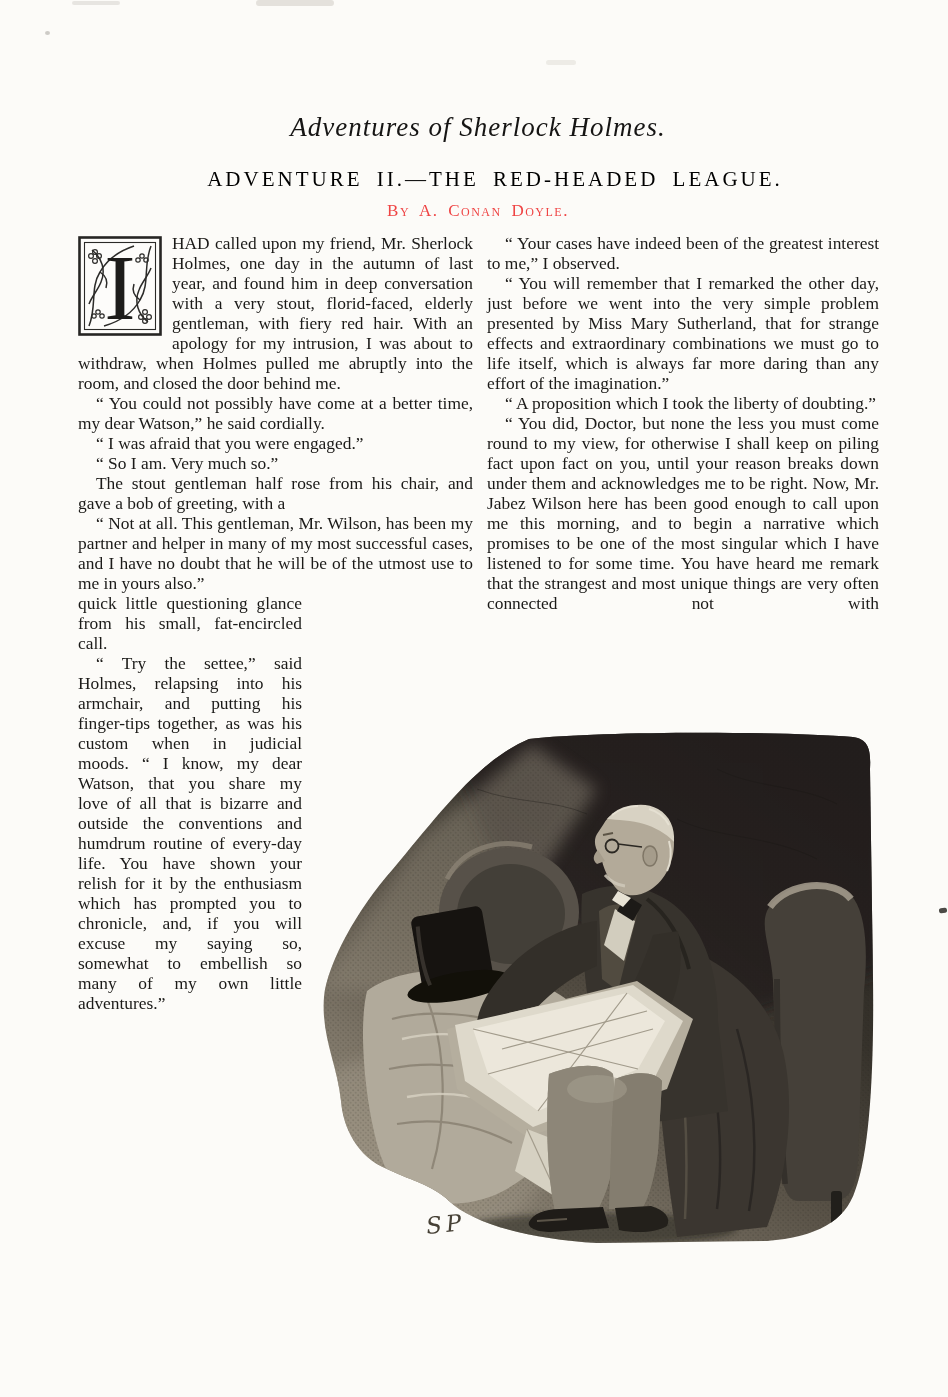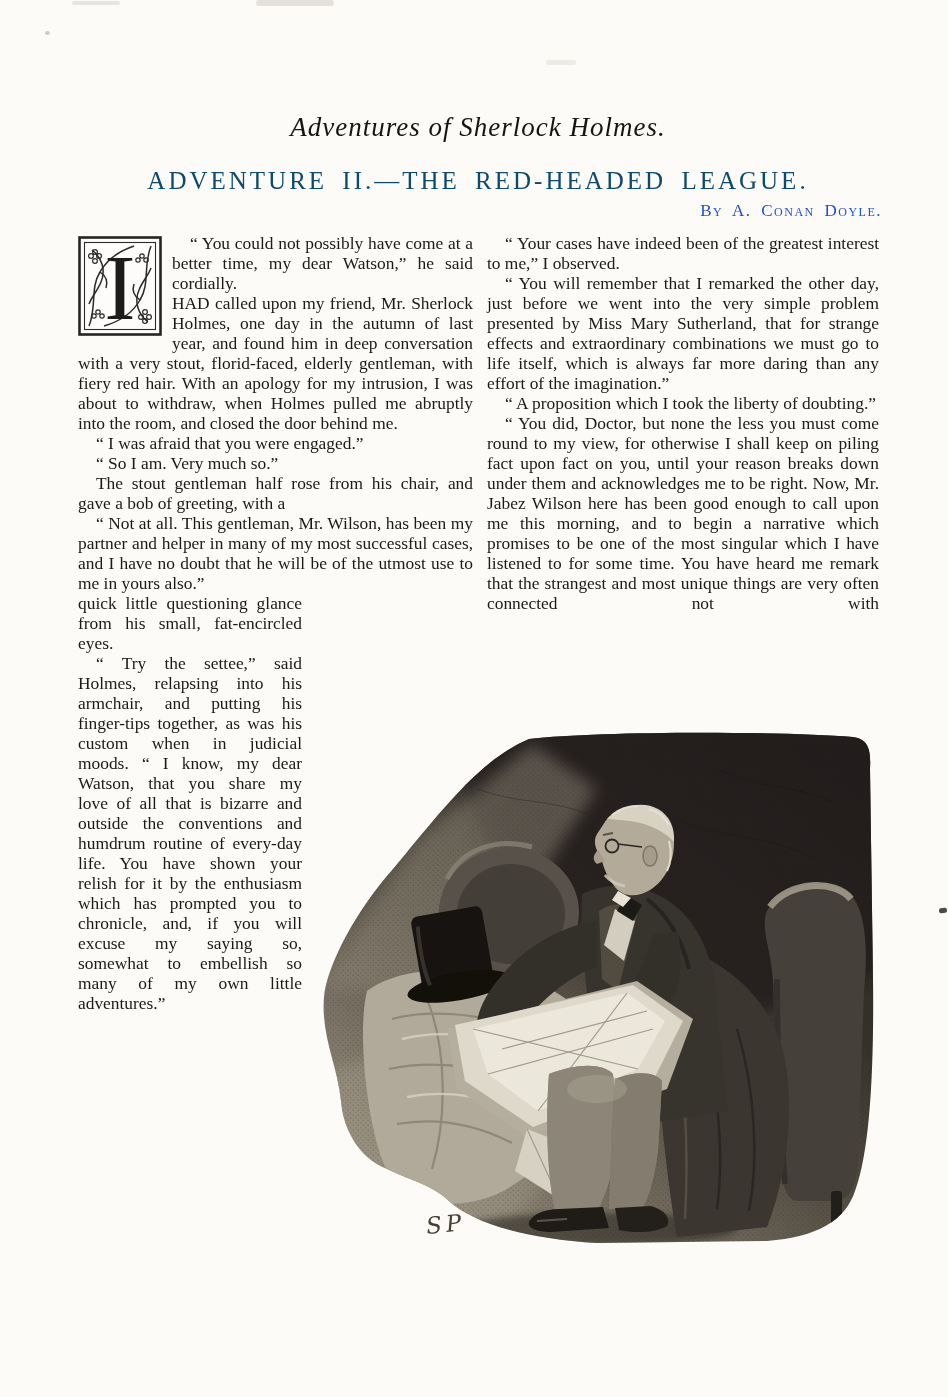--- a/index.html
+++ b/index.html
@@ -10,28 +10,28 @@
     font-family:"Liberation Serif","DejaVu Serif",serif;
     color:#1b1a18;
   }
   
   .title{
     position:absolute;left:74px;top:112px;width:808px;
     text-align:center;font-style:italic;font-size:27px;letter-spacing:1px;
     color:#161514;
   }
   .heading{
-    position:absolute;left:74px;top:167px;width:808px;
-    text-align:center;font-size:25px;letter-spacing:3px;
-    color:#0c4a6e;word-spacing:6px;
+    position:absolute;left:91px;top:167px;width:808px;
+    text-align:center;font-size:21px;letter-spacing:3px;
+    color:#000000;word-spacing:6px;
   }
   .byline{
     position:absolute;left:74px;top:201px;width:808px;
-    text-align:right;font-size:17px;letter-spacing:1.5px;
-    font-variant:small-caps;color:#1d4ed8;word-spacing:4px;
+    text-align:center;font-size:17px;letter-spacing:1.5px;
+    font-variant:small-caps;color:#ef4444;word-spacing:4px;
   }
   
   .col{position:absolute;top:233px;font-size:17.4px;line-height:20px;text-align:justify;}
   .col-left{left:78px;width:395px;}
   .col-right{left:487px;width:392px;}
   .par{margin:0;text-indent:18px;}
   .par.noindent{text-indent:0;}
   .narrow{width:224px;word-spacing:2px;}
   .justify-last{text-align-last:justify;}
   
@@ -91,27 +91,27 @@
           <circle cx="20" cy="76" r="2.2"></circle>
             <circle cx="16" cy="80" r="2.2"></circle>
             <circle cx="24" cy="80" r="2.2"></circle>
           <circle cx="64" cy="20" r="2.2"></circle>
             <circle cx="60" cy="24" r="2.2"></circle>
             <circle cx="68" cy="24" r="2.2"></circle>
         </g>
         <text x="42" y="83" text-anchor="middle" font-family="Liberation Serif, DejaVu Serif, serif" font-size="94" fill="#1d1c1a">I</text>
       </svg>
     </div>
+    <p class="par noindent">HAD called upon my friend, Mr. Sherlock Holmes, one day in the autumn of last year, and found him in deep conversation with a very stout, florid-faced, elderly gentleman, with fiery red hair.  With an apology for my intrusion, I was about to withdraw, when Holmes pulled me abruptly into the room, and closed the door behind me.</p>
     <p class="par">“ You could not possibly have come at a better time, my dear Watson,” he said cordially.</p>
-    <p class="par noindent">HAD called upon my friend, Mr. Sherlock Holmes, one day in the autumn of last year, and found him in deep conversation with a very stout, florid-faced, elderly gentleman, with fiery red hair.  With an apology for my intrusion, I was about to withdraw, when Holmes pulled me abruptly into the room, and closed the door behind me.</p>
     <p class="par">“ I was afraid that you were engaged.”</p>
     <p class="par">“ So I am.  Very much so.”</p>
     <p class="par">The stout gentleman half rose from his chair, and gave a bob of greeting, with a</p>
     <p class="par">“ Not at all.  This gentleman, Mr. Wilson, has been my partner and helper in many of my most successful cases, and I have no doubt that he will be of the utmost use to me in yours also.”</p>
-    <p class="par noindent narrow">quick little questioning glance from his small, fat-encircled eyes.</p>
+    <p class="par noindent narrow">quick little questioning glance from his small, fat-encircled call.</p>
     <p class="par narrow">“ Try the settee,” said Holmes, relapsing into his armchair, and putting his finger-tips together, as was his custom when in judicial moods.  “ I know, my dear Watson, that you share my love of all that is bizarre and outside the conventions and humdrum routine of every-day life.  You have shown your relish for it by the enthusiasm which has prompted you to chronicle, and, if you will excuse my saying so, somewhat to embellish so many of my own little adventures.”</p>
   </div>
 
   <div class="col col-right">
     <p class="par">“ Your cases have indeed been of the greatest interest to me,” I observed.</p>
     <p class="par">“ You will remember that I remarked the other day, just before we went into the very simple problem presented by Miss Mary Sutherland, that for strange effects and extraordinary combinations we must go to life itself, which is always far more daring than any effort of the imagination.”</p>
     <p class="par">“ A proposition which I took the liberty of doubting.”</p>
     <p class="par justify-last">“ You did, Doctor, but none the less you must come round to my view, for otherwise I shall keep on piling fact upon fact on you, until your reason breaks down under them and acknowledges me to be right.  Now, Mr. Jabez Wilson here has been good enough to call upon me this morning, and to begin a narrative which promises to be one of the most singular which I have listened to for some time.  You have heard me remark that the strangest and most unique things are very often connected not with</p>
   </div>
 

